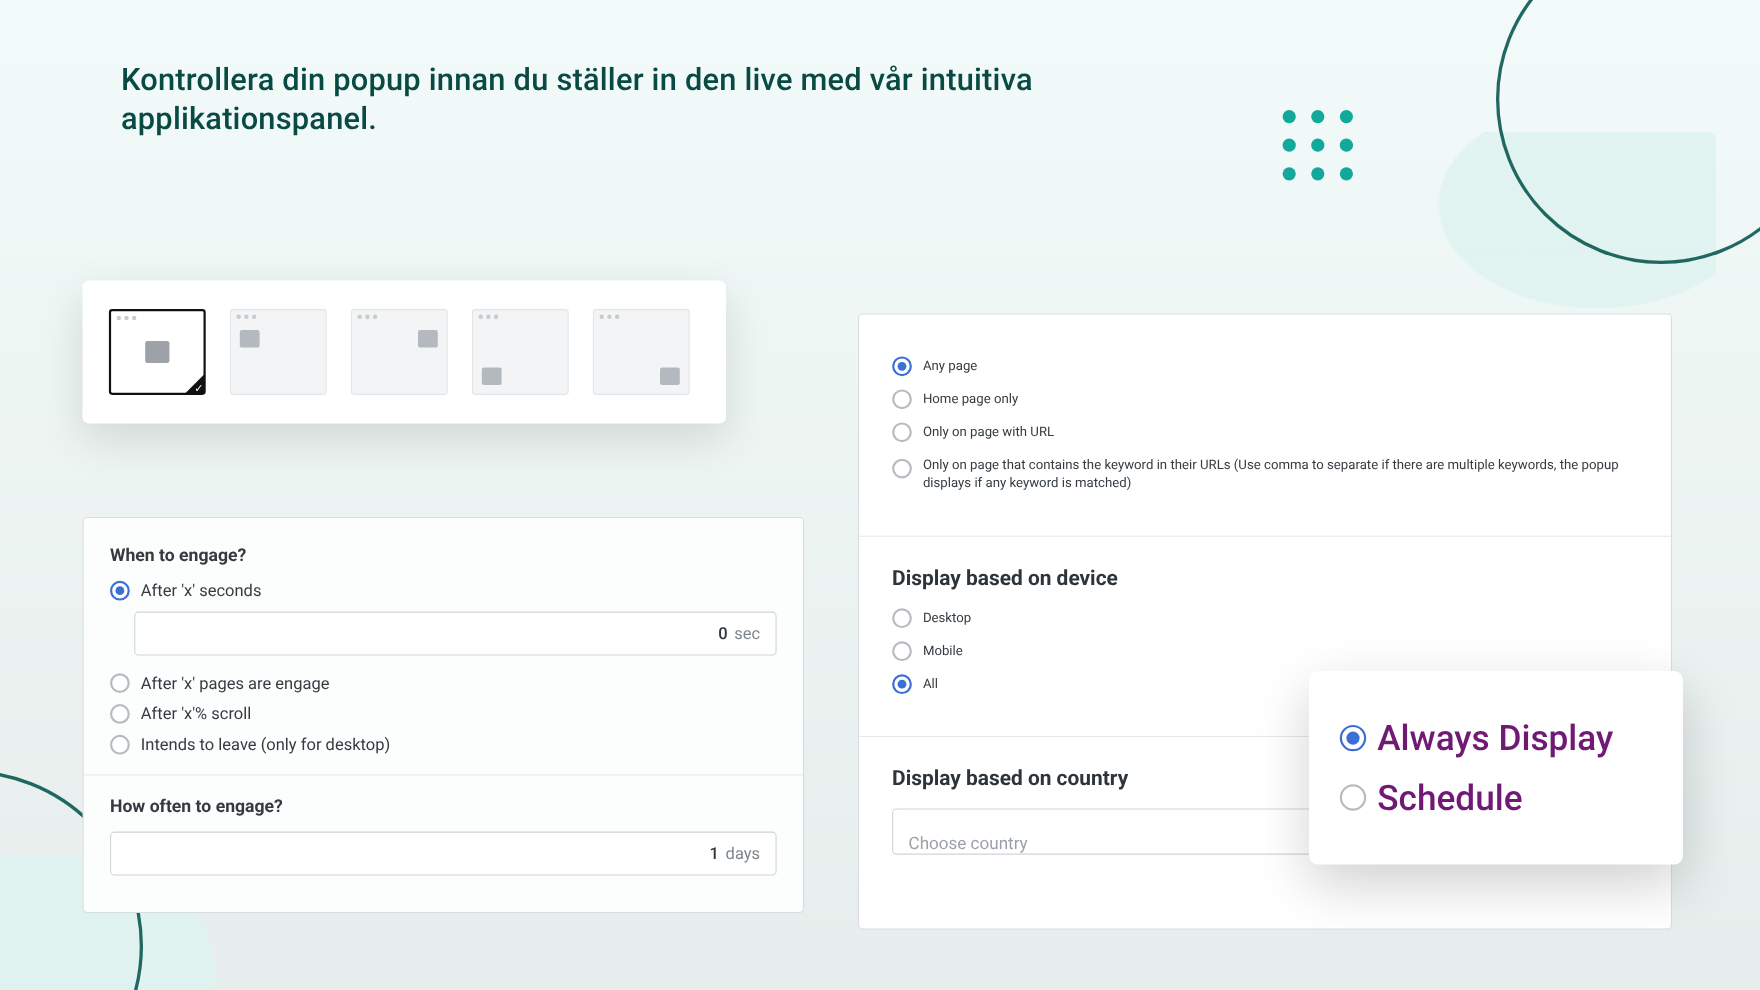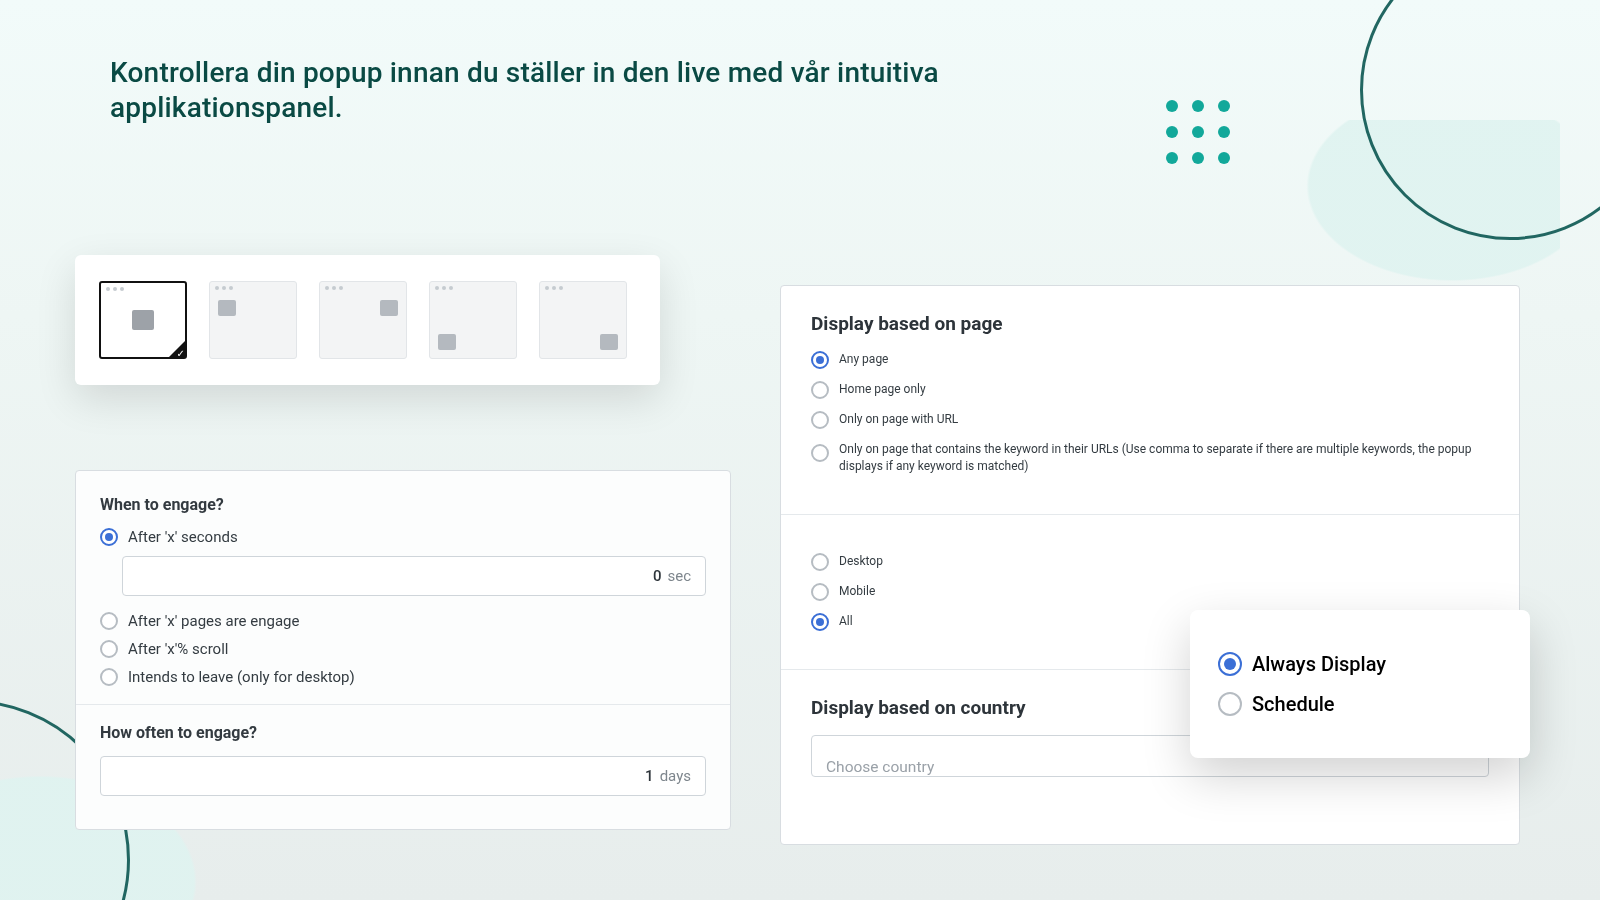--- a/index.html
+++ b/index.html
@@ -111,21 +111,21 @@
   .country-input {
     margin-top: 8px; height: 42px; border: 1px solid #cfd5da; border-radius: 4px;
     display: flex; align-items: flex-end; padding: 0 14px; color: #9aa1a8; background: #fff; font-size: 15.5px;
   }
 
   
   .schedule-card {
     position: absolute; right: 70px; top: 610px; width: 340px; background: #fff;
     border-radius: 8px; box-shadow: 0 18px 48px rgba(0,0,0,.18); padding: 26px 28px;
   }
-  .schedule-card .radio-row { font-size: 20px; font-weight: 500; color: #000000; margin: 16px 0; }
+  .schedule-card .radio-row { font-size: 32px; font-weight: 500; color: #701a75; margin: 16px 0; }
   .schedule-card .radio { width: 24px; height: 24px; flex: 0 0 24px; }
   .schedule-card .radio.checked::after { width: 12px; height: 12px; }
 
 </style>
 </head>
 <body>
 
 <div class="deco-swoosh-top"></div>
 <div class="deco-circle-top"></div>
 <div class="deco-dots">
@@ -216,21 +216,20 @@
 
   <div class="section-title">How often to engage?</div>
   <div class="num-input" style="margin-left:0">
     <span class="val">1</span>
     <span>days</span>
   </div>
 </div>
 
 <div class="panel display-panel">
   <div class="sect">
-    <div class="sect-title">Display based on page</div>
     <div class="radio-row">
       <span class="radio checked"></span>
       <span class="text">Any page</span>
     </div>
     <div class="radio-row">
       <span class="radio"></span>
       <span class="text">Home page only</span>
     </div>
     <div class="radio-row">
       <span class="radio"></span>
@@ -238,20 +237,21 @@
     </div>
     <div class="radio-row" style="align-items:flex-start">
       <span class="radio" style="margin-top:3px"></span>
       <span class="text">Only on page that contains the keyword in their URLs (Use comma to separate if there are multiple keywords, the popup displays if any keyword is matched)</span>
     </div>
   </div>
 
   <div class="divider"></div>
 
   <div class="sect">
+    <div class="sect-title">Display based on device</div>
     <div class="radio-row">
       <span class="radio"></span>
       <span class="text">Desktop</span>
     </div>
     <div class="radio-row">
       <span class="radio"></span>
       <span class="text">Mobile</span>
     </div>
     <div class="radio-row">
       <span class="radio checked"></span>

